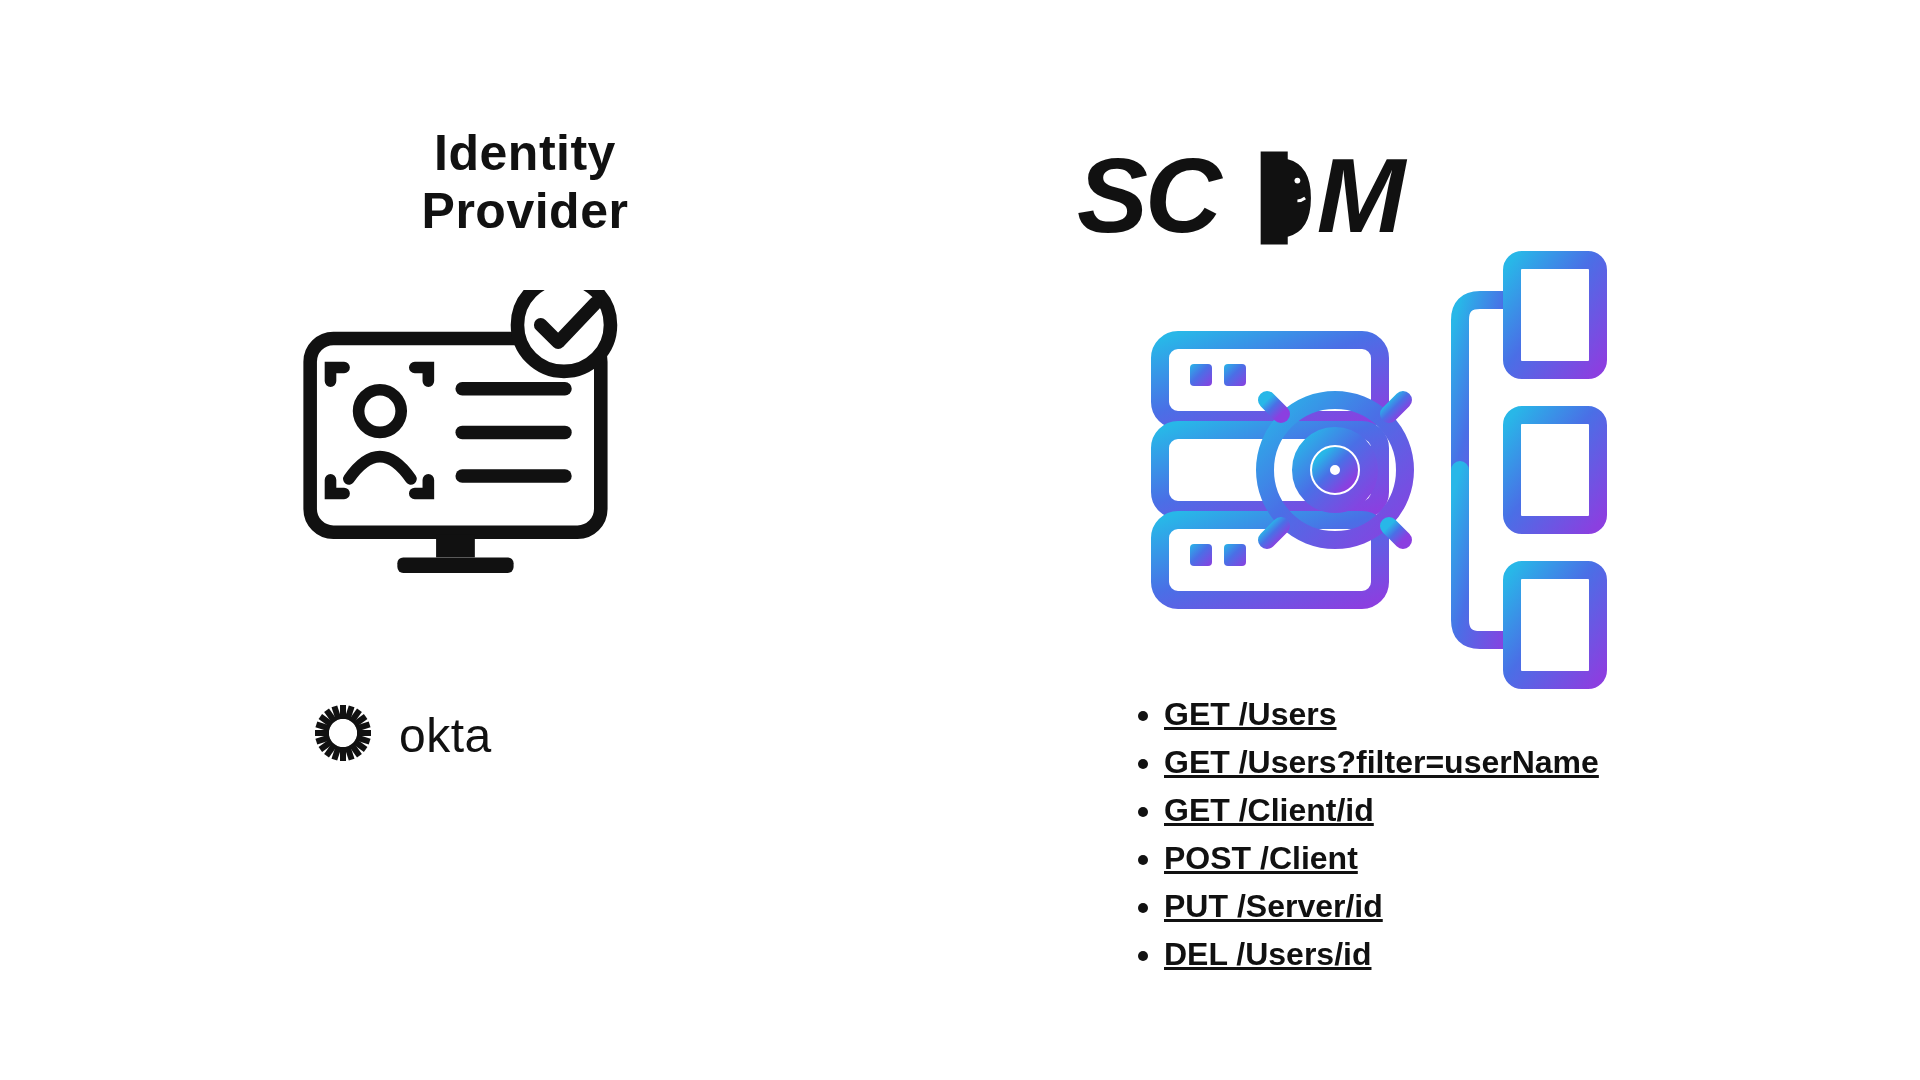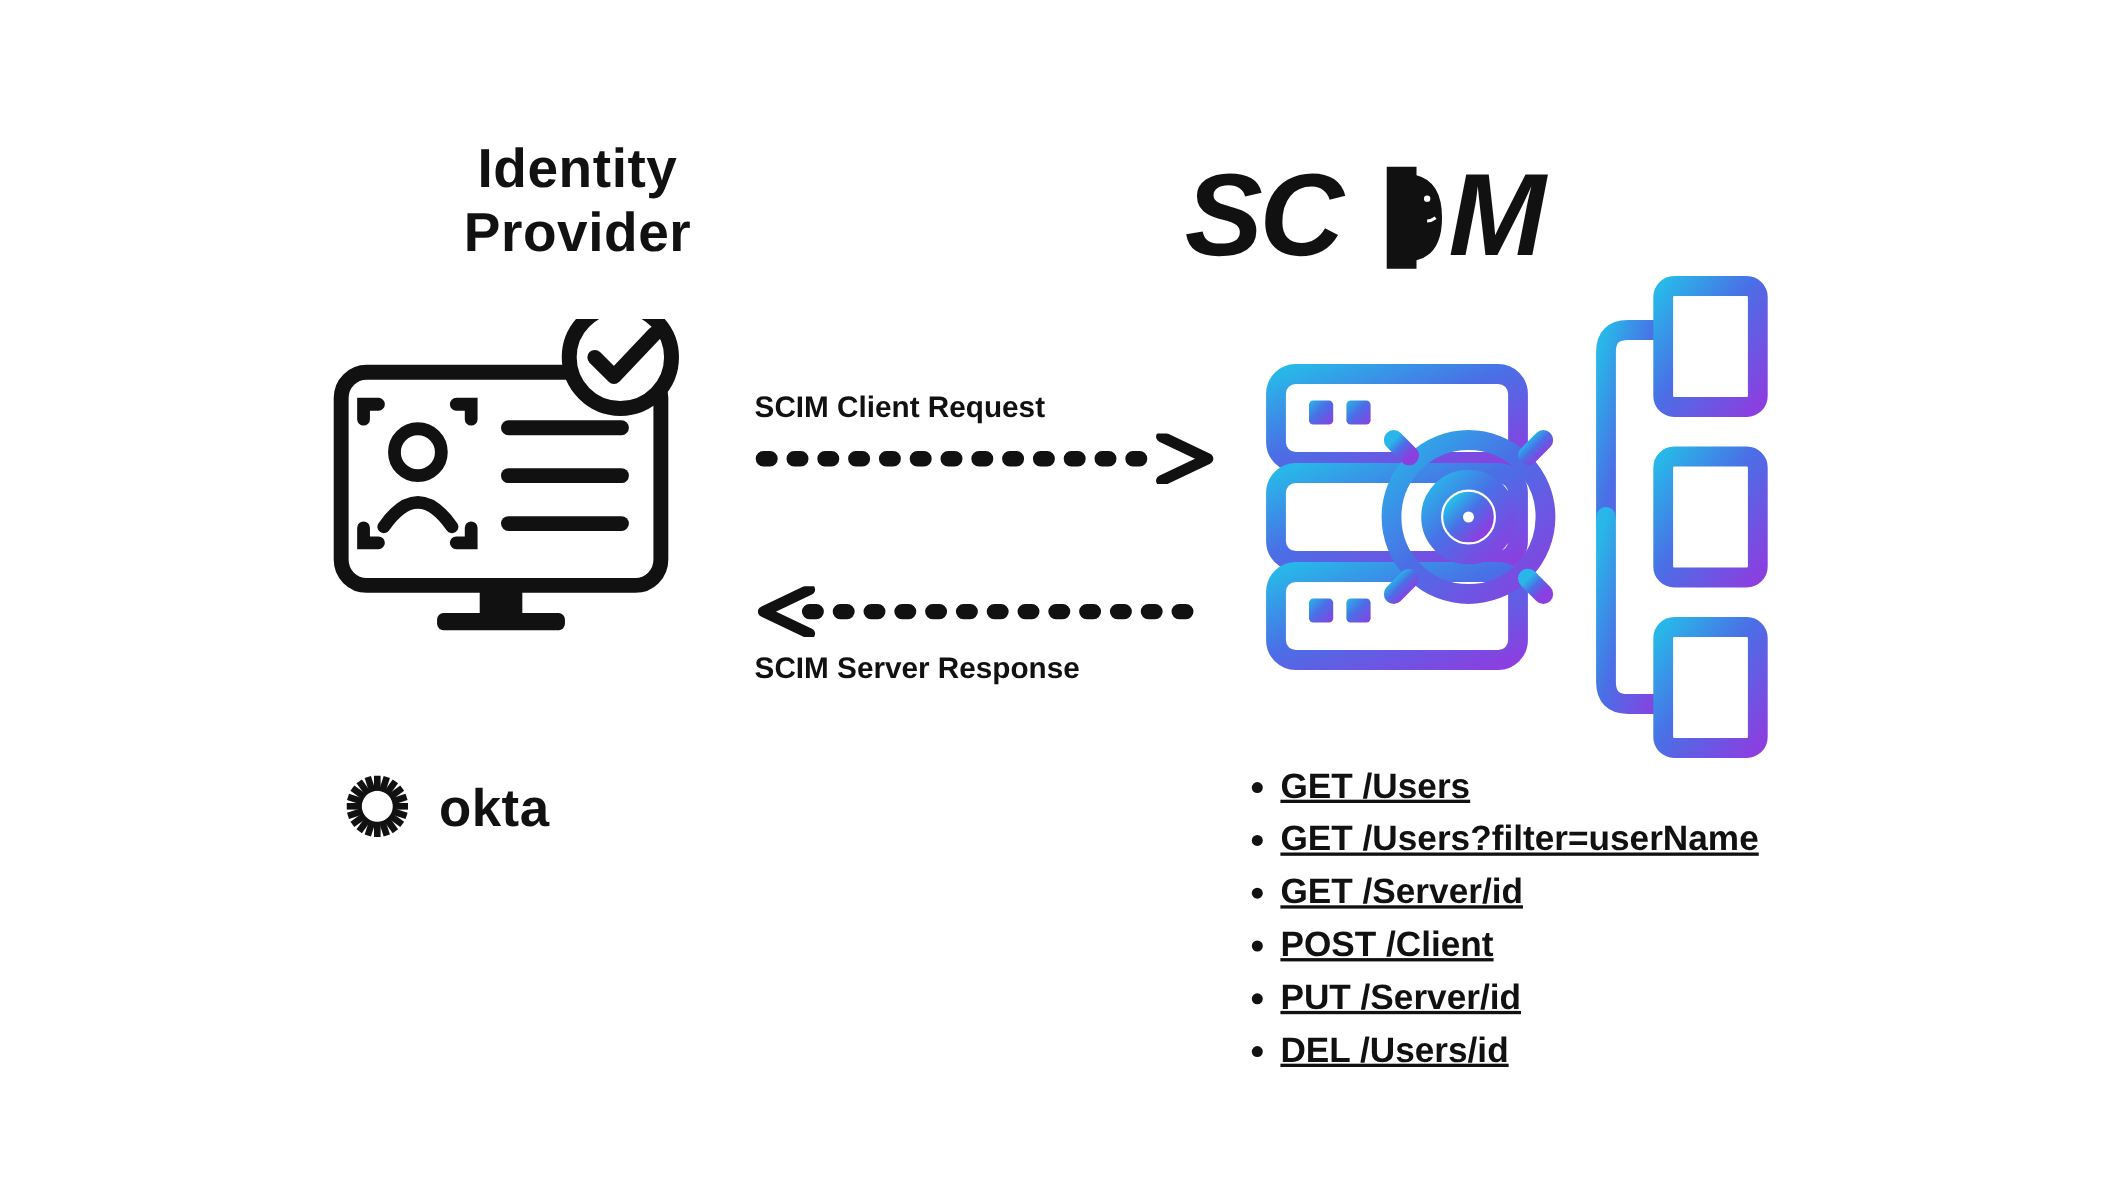--- a/index.html
+++ b/index.html
@@ -34,21 +34,21 @@
   }
   .okta {
     position: absolute;
     left: 315px; top: 705px;
     width: 290px; height: 60px;
     display: flex;
     align-items: center;
     gap: 28px;
   }
   .okta-text {
-    font-weight: 700;
+    font-weight: 400;
     font-size: 48px;
     letter-spacing: 0.5px;
   }
 
   
   .arrow-block {
     position: absolute;
     left: 686px; top: 355px;
     width: 420px;
   }
@@ -194,33 +194,20 @@
             <g transform="rotate(342)">
                 <rect x="-3" y="-28" width="6" height="14"></rect>
               </g>
           </g>
         </g>
       </svg>
     </span>
     <span class="okta-text">okta</span>
   </div>
 
-  <div class="arrow-block">
-    <div class="arrow-label">SCIM Client Request</div>
-    <svg class="arrow-svg" viewBox="0 0 420 46">
-      <line x1="8" y1="23" x2="370" y2="23" stroke="#111" stroke-width="14" stroke-dasharray="6 22" stroke-linecap="round"></line>
-      <path d="M370 3 L412 23 L370 43" fill="none" stroke="#111" stroke-width="10" stroke-linecap="round" stroke-linejoin="round"></path>
-    </svg>
-    <div class="spacer"></div>
-    <svg class="arrow-svg" viewBox="0 0 420 46">
-      <path d="M50 3 L8 23 L50 43" fill="none" stroke="#111" stroke-width="10" stroke-linecap="round" stroke-linejoin="round"></path>
-      <line x1="50" y1="23" x2="412" y2="23" stroke="#111" stroke-width="14" stroke-dasharray="6 22" stroke-linecap="round"></line>
-    </svg>
-    <div class="arrow-label bottom">SCIM Server Response</div>
-  </div>
 
   <div class="scim-title">
     <svg viewBox="0 0 360 120" width="350" height="116">
       <text x="0" y="95" font-family="Arial Black, Arial, sans-serif" font-weight="900" font-size="110" fill="#111" letter-spacing="-3">SC</text>
 
       <g transform="translate(182 0)">
         <path d="M8 12 h28 v96 h-28 z M36 20 q24 6 24 40 q0 34 -24 40" fill="#111"></path>
 
         <circle cx="46" cy="42" r="3" fill="#fff"></circle>
         <path d="M54 60 q-4 3 -8 3" stroke="#fff" stroke-width="3" fill="none"></path>
@@ -288,20 +275,20 @@
           <line x1="392" y1="406" x2="438" y2="406"></line>
         </g>
       </g>
     </svg>
   </div>
 
   <div class="endpoints">
     <ul>
       <li>GET /Users</li>
       <li>GET /Users?filter=userName</li>
-      <li>GET /Server/id</li>
+      <li>GET /Client/id</li>
       <li>POST /Client</li>
       <li>PUT /Server/id</li>
       <li>DEL /Users/id</li>
     </ul>
   </div>
 
 </div>
 
 </body></html>

